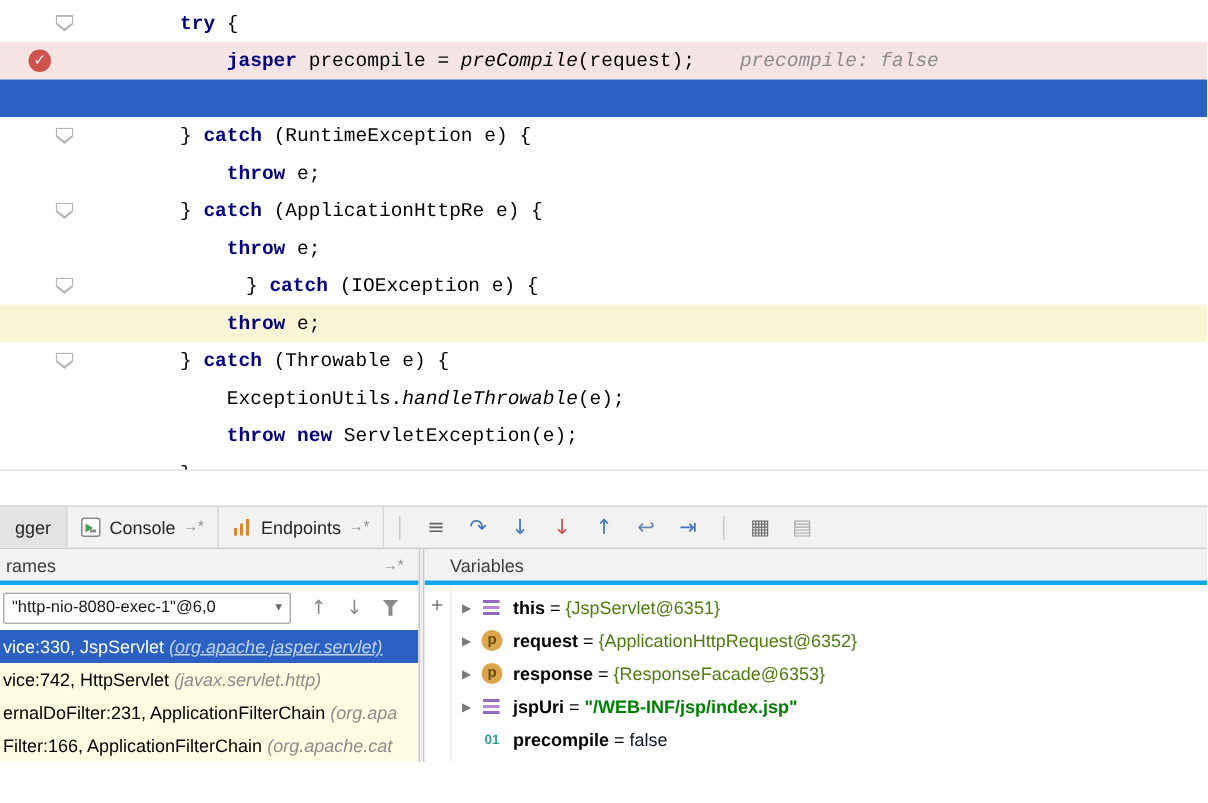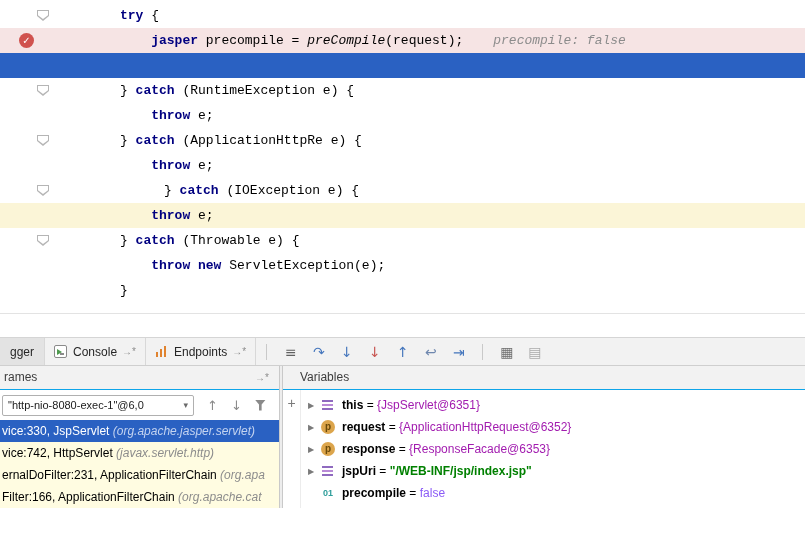--- a/index.html
+++ b/index.html
@@ -54,38 +54,38 @@
   .endpoints-icon { background:
         linear-gradient(#E0832F,#E0832F) 1px 7px/2px 5px no-repeat,
         linear-gradient(#E0832F,#E0832F) 5px 4px/2px 8px no-repeat,
         linear-gradient(#E0832F,#E0832F) 9px 1px/2px 11px no-repeat; }
   .actions { display: flex; align-items: center; gap: 11px; margin-left: 6px; }
   .action { font-size: 14px; width: 17px; text-align: center; font-family: "DejaVu Sans", sans-serif; cursor: default; }
   .asep { width: 1px; height: 16px; background: #C9C9C9; margin: 0 4px; }
 
   
   .panels { height: 142px; display: flex; }
-  .panel-header { height: 24px; line-height: 23px; background: #F2F2F2; border-bottom: 1px solid #0ea5e9;
+  .panel-header { height: 24px; line-height: 23px; background: #F2F2F2; border-bottom: 3px solid #0ea5e9;
                   font-size: 12px; color: #3C3C3C; position: relative; padding-left: 4px; }
   .panel-header.vh { padding-left: 17px; }
   .header-suffix { position: absolute; right: 10px; top: 0; color: #8C8C8C; font-size: 10px; }
 
   .frames-panel { flex: 0 0 279px; width: 279px; display: flex; flex-direction: column; overflow: hidden; }
   .frames-toolbar { height: 30px; background: #fff; display: flex; align-items: center; padding: 0 2px; }
   .thread-combo { width: 192px; height: 21px; border: 1px solid #B0B0B0; border-radius: 2px; background: #fff;
                   font-size: 11px; line-height: 19px; padding: 0 5px; display: flex; color: #1A1A1A; }
   .combo-text { flex: 1; overflow: hidden; white-space: nowrap; }
   .combo-arrow { color: #6A6A6A; font-size: 9px; font-family: "DejaVu Sans", sans-serif; }
   .ftool-icon { color: #8A8A8A; font-size: 13px; margin-left: 13px; font-family: "DejaVu Sans", sans-serif; }
   .funnel-icon { width: 11px; height: 11px; background: #8A8A8A; margin-left: 13px;
                  clip-path: polygon(0 0,100% 0,62% 45%,62% 100%,38% 100%,38% 45%); }
   .frames-list { flex: 1; background: #fff; font-size: 12px; overflow: hidden; }
   .frame-row { height: 22px; line-height: 22px; white-space: nowrap; overflow: hidden; padding-left: 2px; }
   .frame-row.selected { background: #2A61C2; color: #fff; }
-  .frame-row.selected .frame-pkg { color: #C3D3F0; }
+  .frame-row.selected .frame-pkg { color: #C3D3F0; text-decoration: underline; }
   .frame-row.library { background: #FFFCE1; }
   .frame-pkg { font-style: italic; color: #8C8C8C; }
 
   .v-divider { flex: 0 0 4px; background: #EDEDED; border-left: 1px solid #C9C9C9; border-right: 1px solid #C9C9C9; }
 
   .variables-panel { flex: 1; display: flex; flex-direction: column; overflow: hidden; }
   .variables-body { flex: 1; display: flex; background: #fff; overflow: hidden; }
   .var-toolbar { flex: 0 0 18px; border-right: 1px solid #ECECEC; display: flex; flex-direction: column;
                  align-items: center; padding-top: 7px; }
   .add-icon { color: #7A7A7A; font-size: 14px; line-height: 12px; }
@@ -95,40 +95,41 @@
   .var-icon { flex: 0 0 14px; width: 14px; height: 14px; margin-right: 7px; }
   .icon-value { background:
         linear-gradient(#8F6ABF,#8F6ABF) 1px 2px/11px 2px no-repeat,
         linear-gradient(#B889D6,#B889D6) 1px 6px/11px 2px no-repeat,
         linear-gradient(#8F6ABF,#8F6ABF) 1px 10px/11px 2px no-repeat; }
   .icon-parameter { border-radius: 50%; background: #DCA54C; color: #6B4A0A; font-weight: bold;
                     font-size: 10px; line-height: 14px; text-align: center; }
   .icon-primitive { color: #2F9E9B; font-weight: bold; font-size: 9px; line-height: 14px; text-align: center; }
   .var-name { font-weight: bold; color: #000; }
   .var-sep { white-space: pre; color: #000; }
-  .val-object { color: #a21caf; }
+  .val-object { color: #4d7c0f; }
   .val-string { color: #008000; font-weight: bold; }
-  .val-keyword { color: #8b5cf6; }
+  .val-keyword { color: #0f172a; }
 </style>
 </head>
 <body>
 
 <div class="app">
 
   <div class="editor">
       <div class="code-line"><span class="gutter"><span class="fold"><span class="fold-in"></span></span></span><span class="code" style="padding-left: 8px;"><span class="seg-kw">try</span><span class="seg-p"> {</span></span></div>
       <div class="code-line bg-bp"><span class="gutter"><span class="bp">✓</span></span><span class="code" style="padding-left: 39.2px;"><span class="seg-kw">jasper</span><span class="seg-p"> precompile = </span><span class="seg-it">preCompile</span><span class="seg-p">(request);</span><span class="hint">precompile: false</span></span></div>
       <div class="code-line bg-exec"><span class="gutter"></span></div>
       <div class="code-line"><span class="gutter"><span class="fold"><span class="fold-in"></span></span></span><span class="code" style="padding-left: 8px;"><span class="seg-p">} </span><span class="seg-kw">catch</span><span class="seg-p"> (RuntimeException e) {</span></span></div>
       <div class="code-line"><span class="gutter"></span><span class="code" style="padding-left: 39.2px;"><span class="seg-kw">throw</span><span class="seg-p"> e;</span></span></div>
       <div class="code-line"><span class="gutter"><span class="fold"><span class="fold-in"></span></span></span><span class="code" style="padding-left: 8px;"><span class="seg-p">} </span><span class="seg-kw">catch</span><span class="seg-p"> (ApplicationHttpRe e) {</span></span></div>
       <div class="code-line"><span class="gutter"></span><span class="code" style="padding-left: 39.2px;"><span class="seg-kw">throw</span><span class="seg-p"> e;</span></span></div>
       <div class="code-line"><span class="gutter"><span class="fold"><span class="fold-in"></span></span></span><span class="code" style="padding-left: 8px; margin-left: 44px;"><span class="seg-p">} </span><span class="seg-kw">catch</span><span class="seg-p"> (IOException e) {</span></span></div>
       <div class="code-line bg-warn"><span class="gutter"></span><span class="code" style="padding-left: 39.2px;"><span class="seg-kw">throw</span><span class="seg-p"> e;</span></span></div>
       <div class="code-line"><span class="gutter"><span class="fold"><span class="fold-in"></span></span></span><span class="code" style="padding-left: 8px;"><span class="seg-p">} </span><span class="seg-kw">catch</span><span class="seg-p"> (Throwable e) {</span></span></div>
+      <div class="code-line"><span class="gutter"></span><span class="code" style="padding-left: 39.2px;"><span class="seg-p">ExceptionUtils.</span><span class="seg-it">handleThrowable</span><span class="seg-p">(e);</span></span></div>
       <div class="code-line"><span class="gutter"></span><span class="code" style="padding-left: 39.2px;"><span class="seg-kw">throw</span><span class="seg-p"> </span><span class="seg-kw">new</span><span class="seg-p"> ServletException(e);</span></span></div>
       <div class="code-line"><span class="gutter"></span><span class="code" style="padding-left: 8px;"><span class="seg-p">}</span></span></div>
     </div>
 
 
   <div class="gap-strip"></div>
 
   <div class="debug-toolbar">
     <div class="tabs">
         <div class="tab active">

